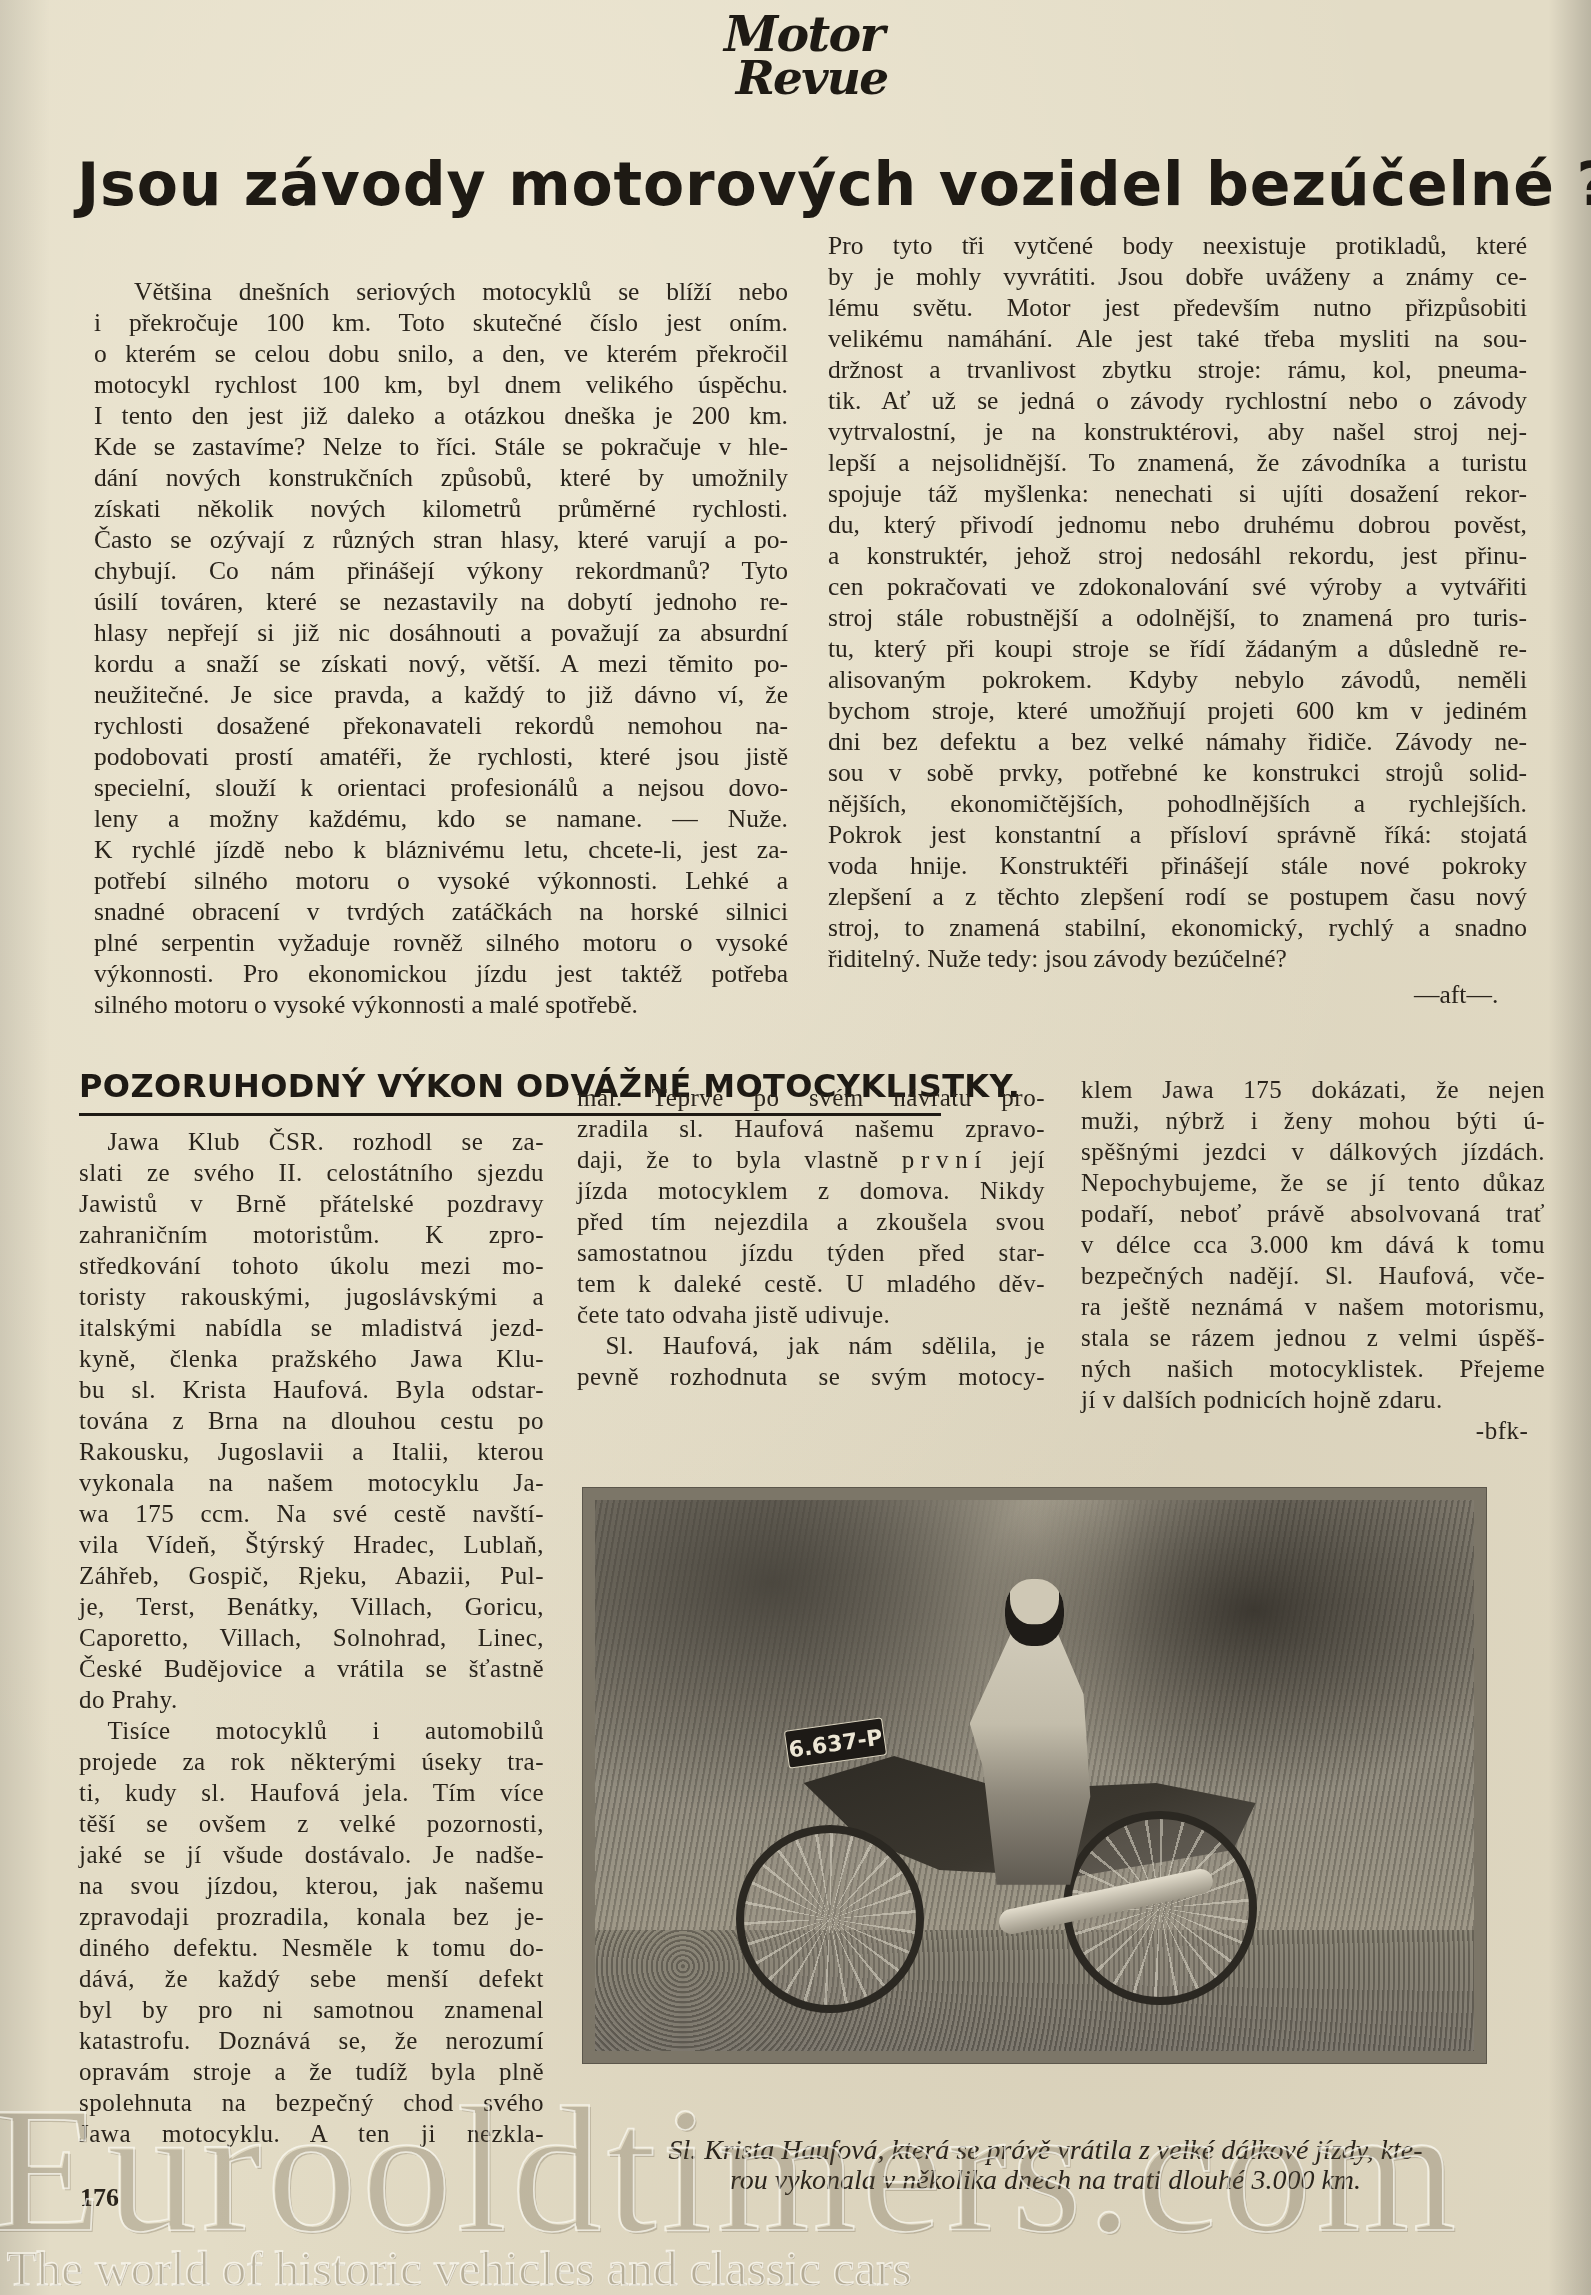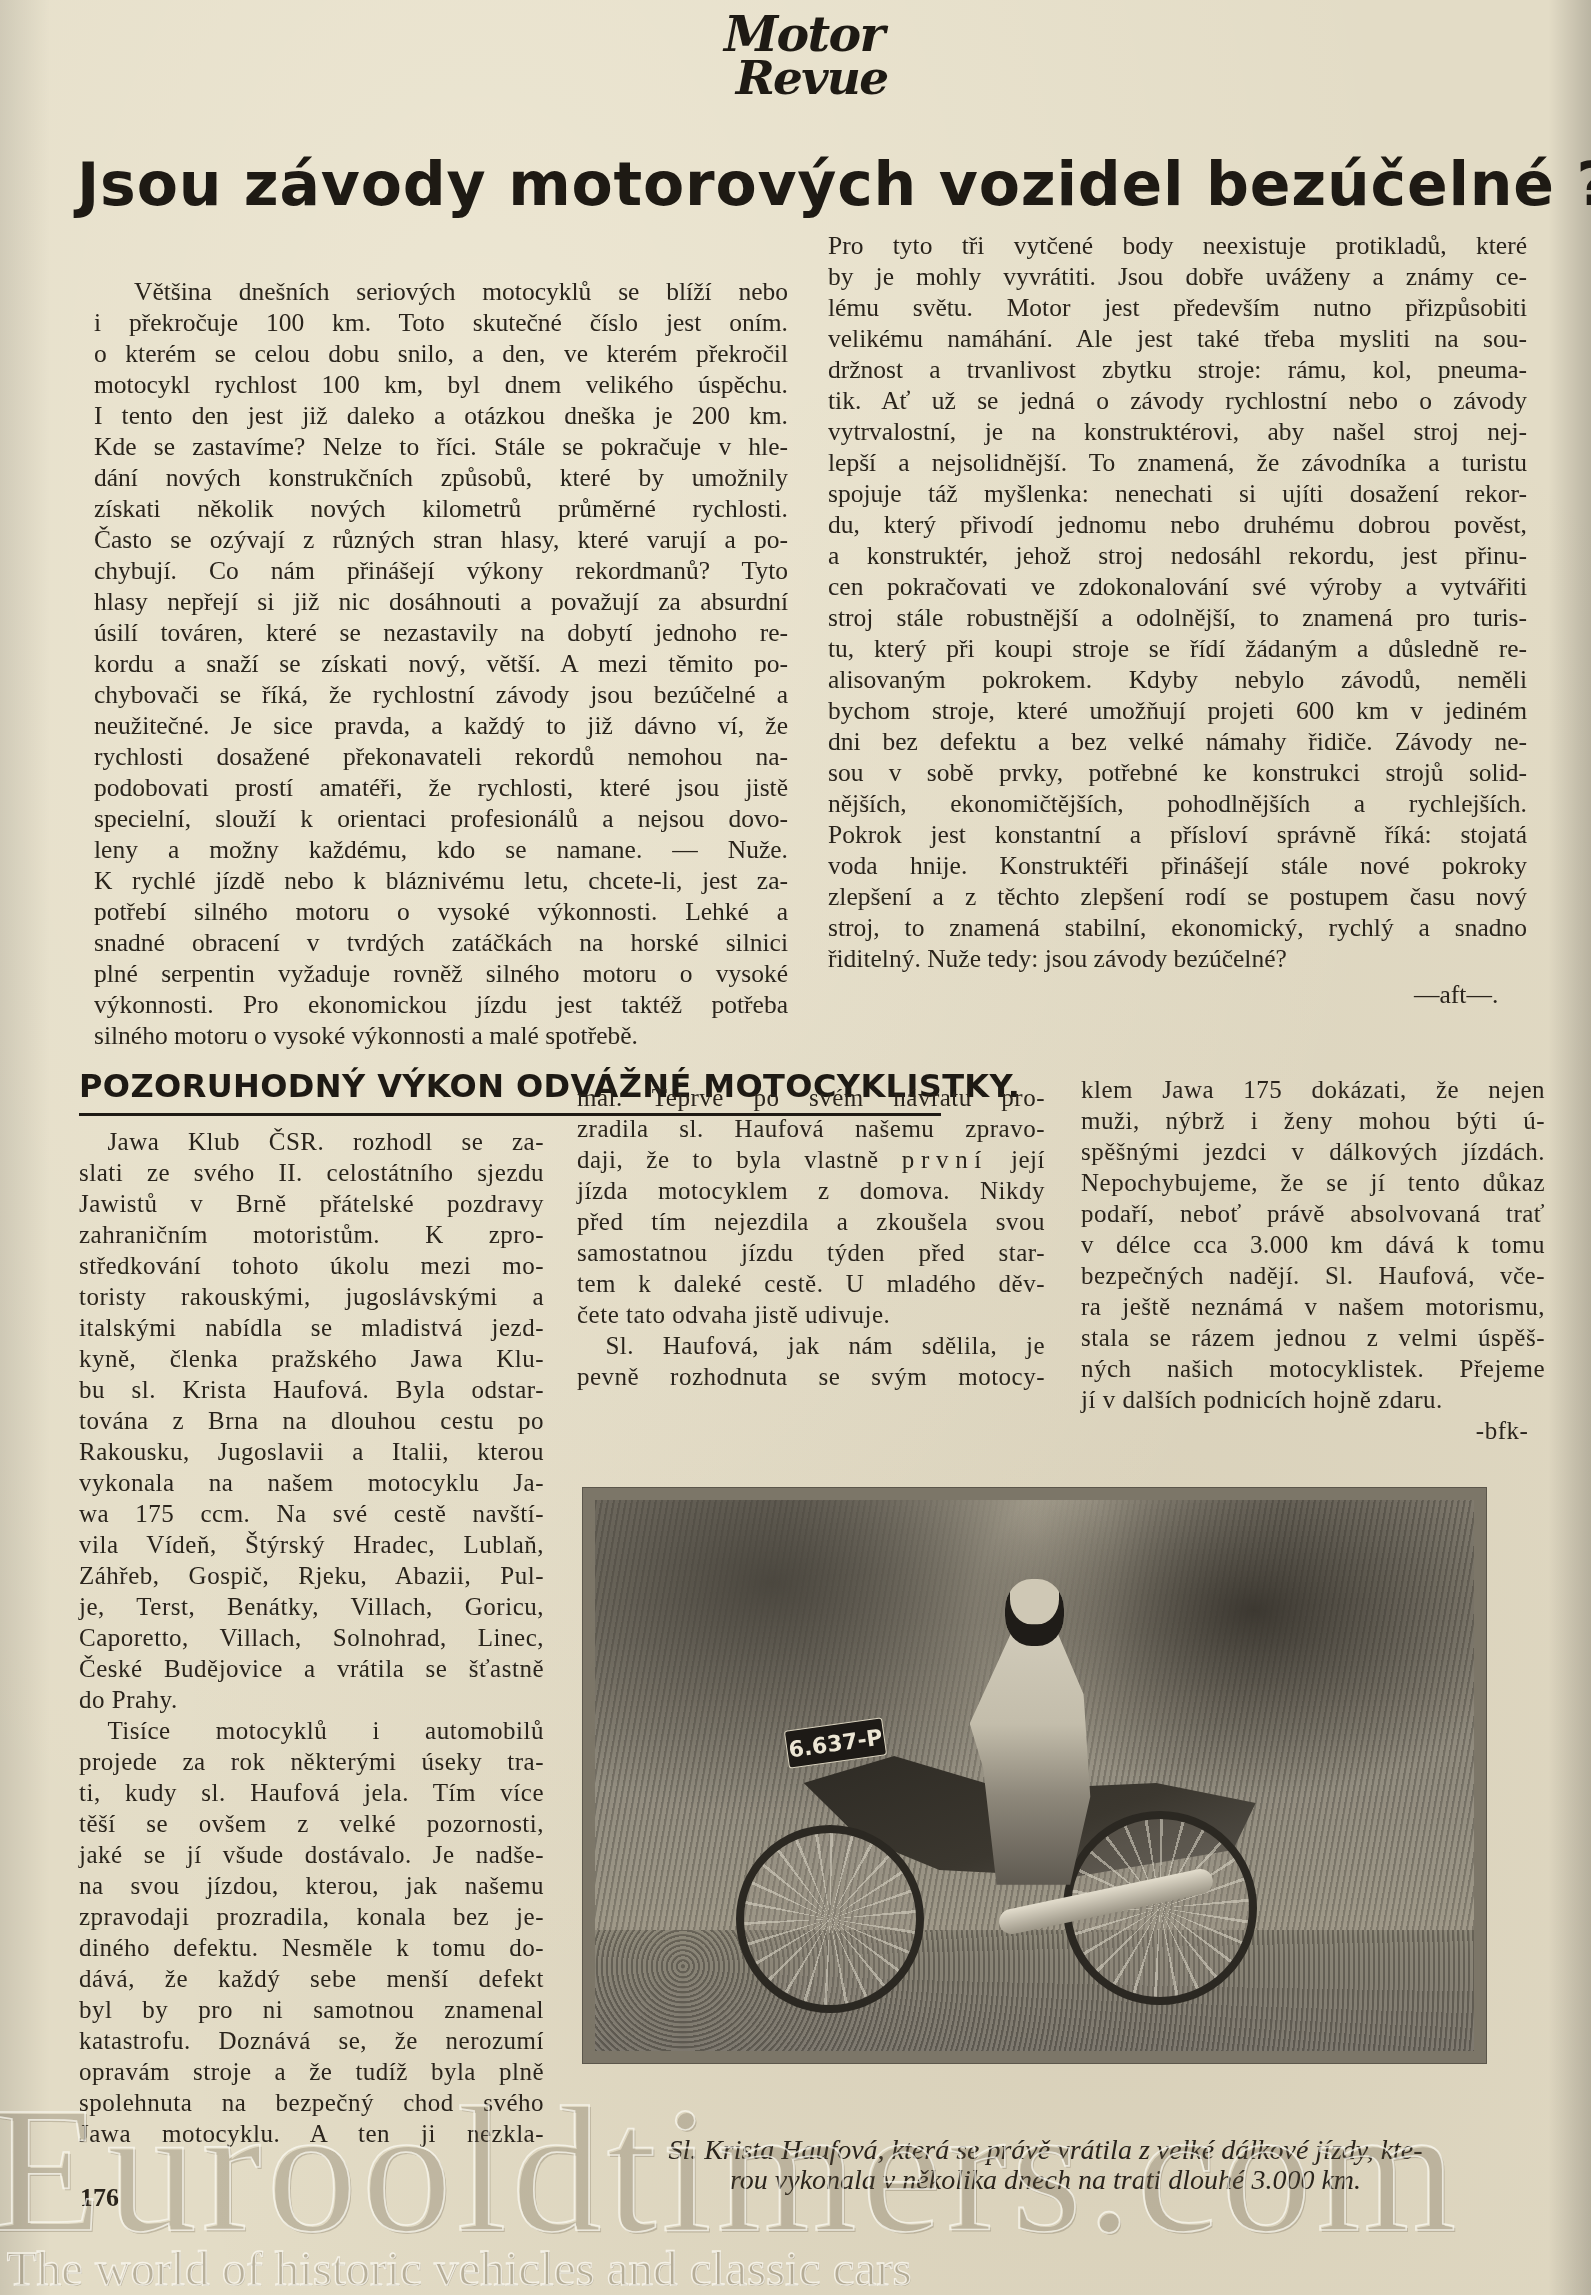--- a/index.html
+++ b/index.html
@@ -144,24 +144,23 @@
     <span class="ln indent">Většina dnešních seriových motocyklů se blíží nebo</span>
     <span class="ln">i překročuje 100 km. Toto skutečné číslo jest oním.</span>
     <span class="ln">o kterém se celou dobu snilo, a den, ve kterém překročil</span>
     <span class="ln">motocykl rychlost 100 km, byl dnem velikého úspěchu.</span>
     <span class="ln">I tento den jest již daleko a otázkou dneška je 200 km.</span>
     <span class="ln">Kde se zastavíme? Nelze to říci. Stále se pokračuje v hle-</span>
     <span class="ln">dání nových konstrukčních způsobů, které by umožnily</span>
     <span class="ln">získati několik nových kilometrů průměrné rychlosti.</span>
     <span class="ln">Často se ozývají z různých stran hlasy, které varují a po-</span>
     <span class="ln">chybují. Co nám přinášejí výkony rekordmanů? Tyto</span>
+    <span class="ln">úsilí továren, které se nezastavily na dobytí jednoho re-</span>
     <span class="ln">hlasy nepřejí si již nic dosáhnouti a považují za absurdní</span>
-    <span class="ln">úsilí továren, které se nezastavily na dobytí jednoho re-</span>
     <span class="ln">kordu a snaží se získati nový, větší. A mezi těmito po-</span>
-    <span class="ln">chybovači se říká, že rychlostní závody jsou bezúčelné a</span>
     <span class="ln">neužitečné. Je sice pravda, a každý to již dávno ví, že</span>
     <span class="ln">rychlosti dosažené překonavateli rekordů nemohou na-</span>
     <span class="ln">podobovati prostí amatéři, že rychlosti, které jsou jistě</span>
     <span class="ln">specielní, slouží k orientaci profesionálů a nejsou dovo-</span>
     <span class="ln">leny a možny každému, kdo se namane. — Nuže.</span>
     <span class="ln">K rychlé jízdě nebo k bláznivému letu, chcete-li, jest za-</span>
     <span class="ln">potřebí silného motoru o vysoké výkonnosti. Lehké a</span>
     <span class="ln">snadné obracení v tvrdých zatáčkách na horské silnici</span>
     <span class="ln">plné serpentin vyžaduje rovněž silného motoru o vysoké</span>
     <span class="ln">výkonnosti. Pro ekonomickou jízdu jest taktéž potřeba</span>

